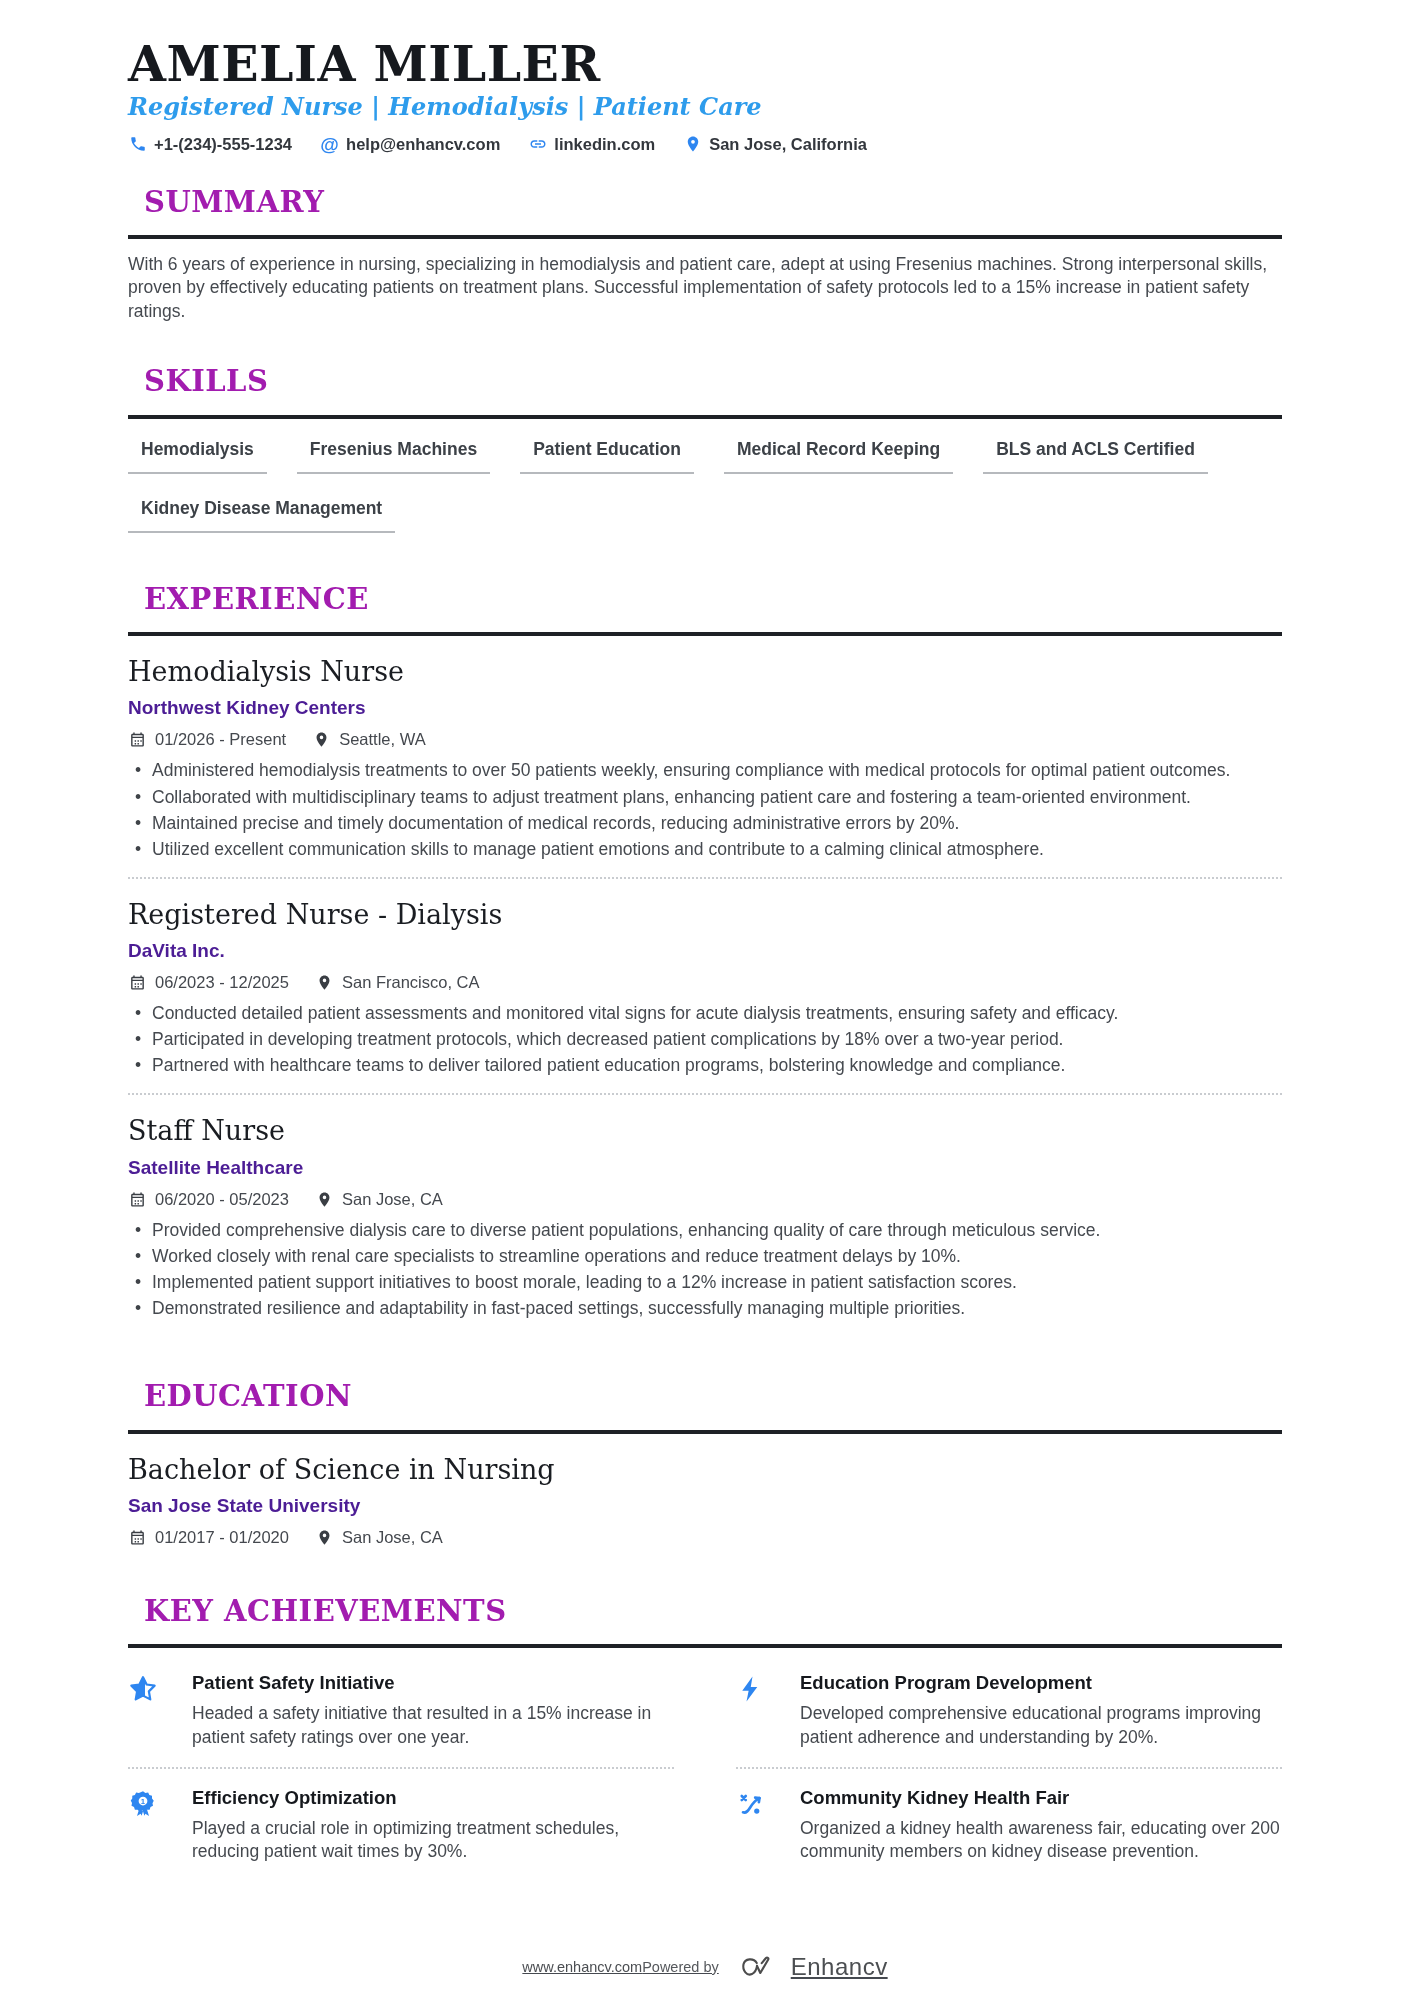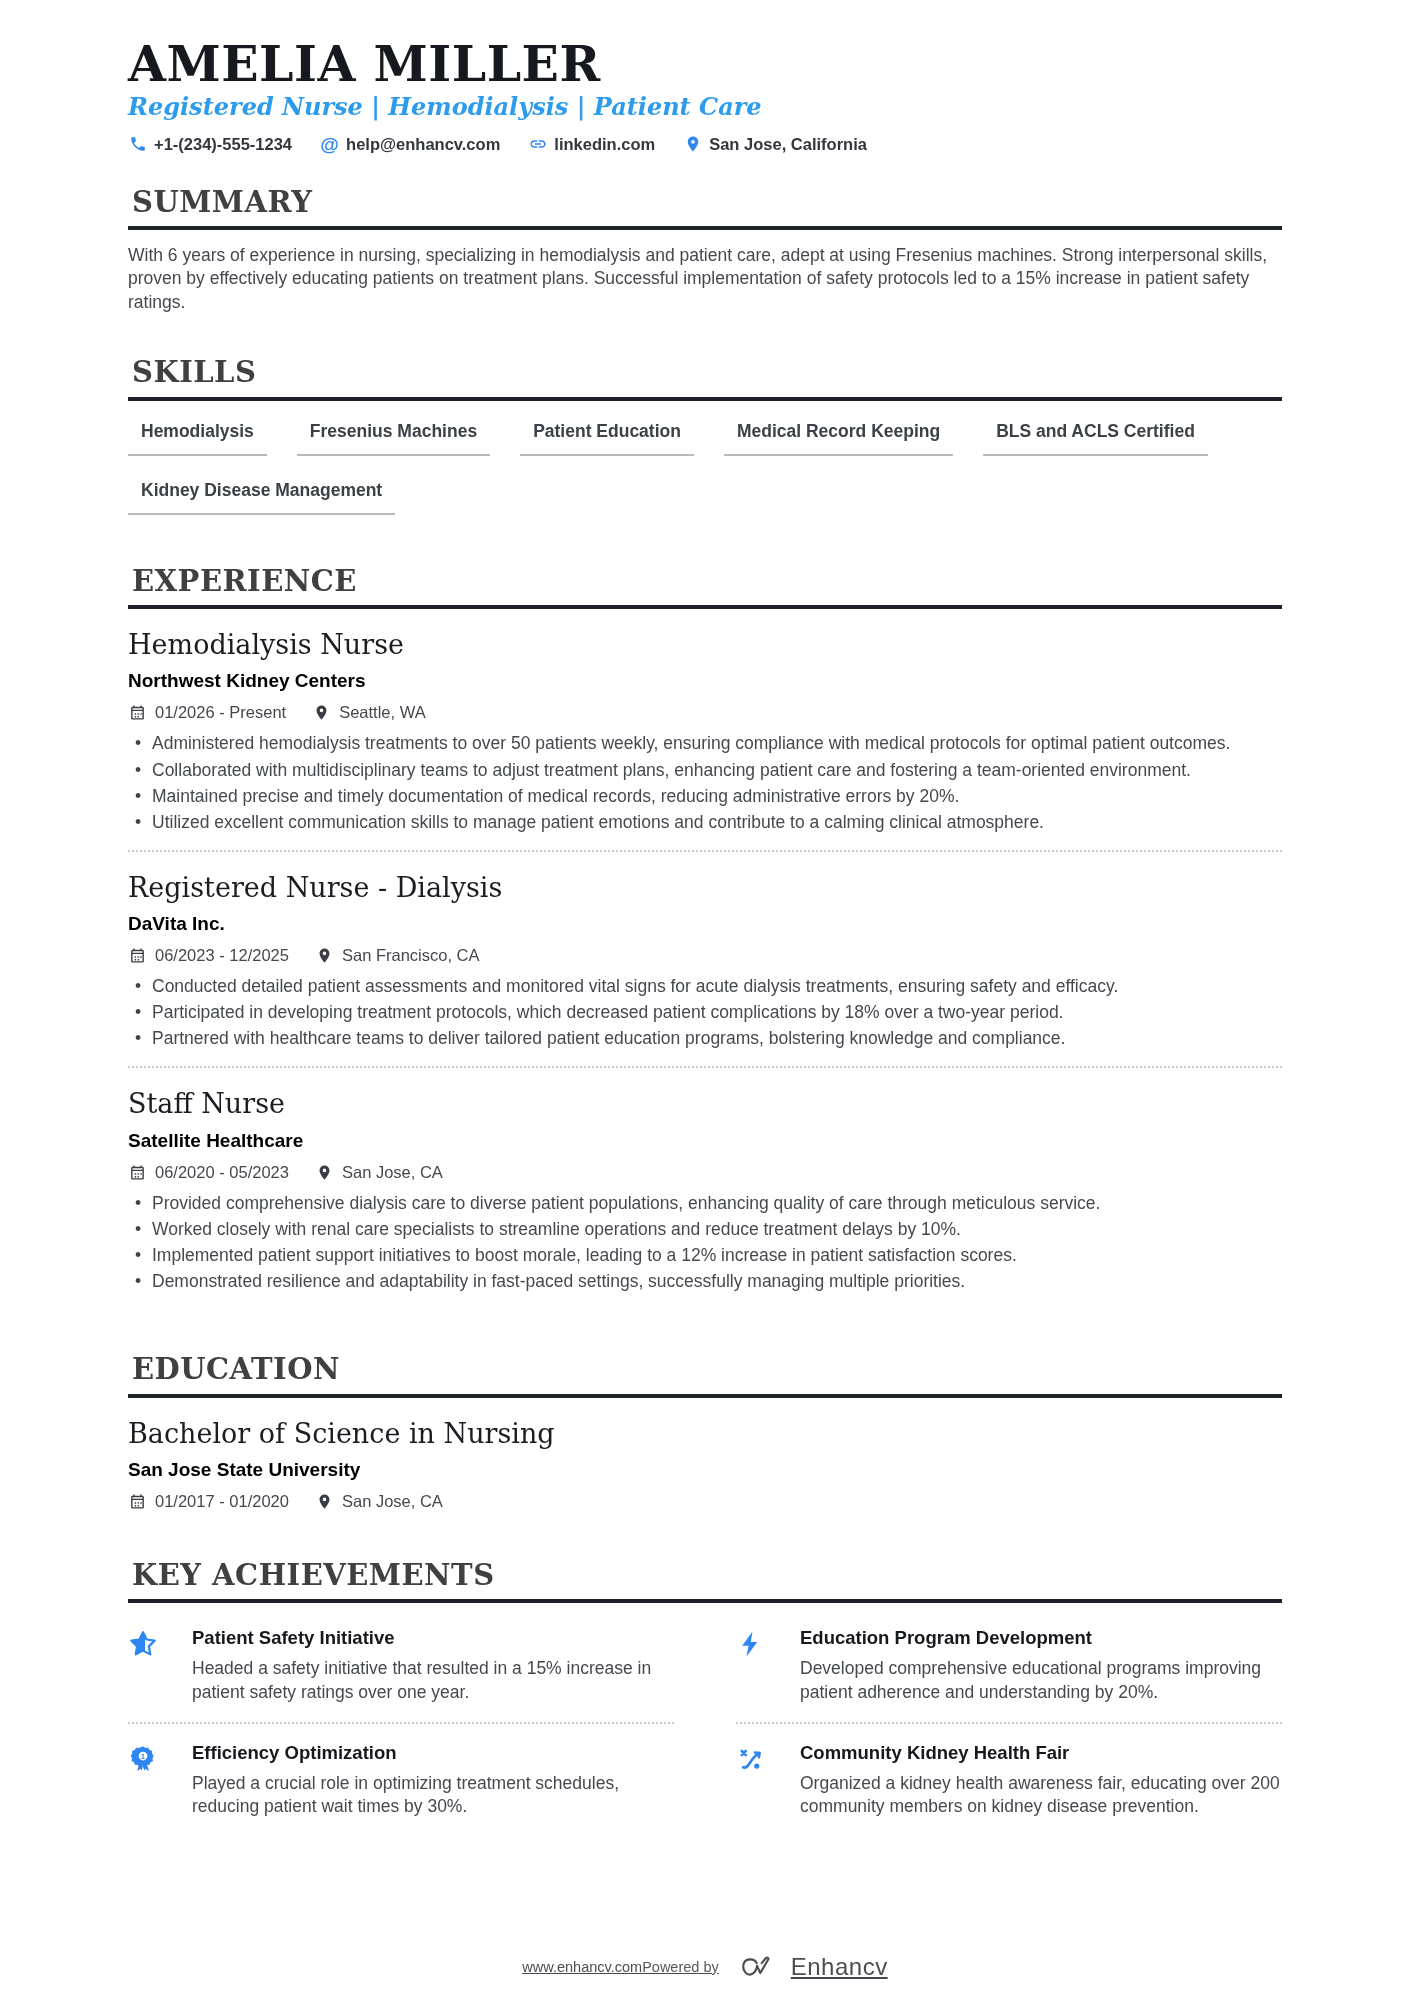--- a/index.html
+++ b/index.html
@@ -18,40 +18,40 @@
     font-size:24px; line-height:1.2; color:#2e9cec;font-style:italic;
   }
   .contact-row { display:flex; align-items:center; gap:28px; margin-top:13px; }
   .contact-item { display:flex; align-items:center; gap:7px;
     font-weight:700; font-size:16.5px; color:#33373d; }
   .ci-icon { display:flex; width:19px; height:19px; align-items:center; justify-content:center; }
   .ci-icon svg { width:18px; height:18px; }
   .glyph-at { color:#2e86f0; font-weight:700; font-size:19px; line-height:1; }
   
   .sec-h {
-    margin:4px; font-family:"DejaVu Serif", serif; font-weight:700;
-    font-size:29px; letter-spacing:0.5px; color:#404040; line-height:1.15;
+    margin:16px; font-family:"DejaVu Serif", serif; font-weight:700;
+    font-size:29px; letter-spacing:0.5px; color:#a21caf; line-height:1.15;
   }
   .sec-h.mt-summary { margin-top:32px; }
   .sec-h.mt-skills { margin-top:42px; }
   .sec-h.mt-xp { margin-top:50px; }
   .sec-h.mt-edu { margin-top:44px; }
   .sec-h.mt-ach { margin-top:48px; }
   .rule { height:4px; background:#1e2126; margin:7px 0 0 0; }
   .summary-text { margin:14px 0 0 0; font-size:17.5px; line-height:1.34; color:#45494f; }
   
   .skills-wrap { display:flex; flex-wrap:wrap; gap:24px 30px; margin-top:20px; }
   .skill {
     font-weight:700; font-size:17.5px; color:#3c4147;
     padding:0 13px 12px 13px; border-bottom:2px solid #b6b9bd; white-space:nowrap;
   }
   
   .xp-title { margin:20px 0 0 0; font-family:"DejaVu Serif", serif; font-weight:400;
     font-size:27px; color:#1a1d22; line-height:1.2; }
-  .company { margin:9px 0 0 0; font-weight:700; font-size:19px; color:#000000; }
+  .company { margin:9px 0 0 0; font-weight:700; font-size:19px; color:#4c1d95; }
   .meta-row { display:flex; align-items:center; gap:26px; margin-top:11px;
     font-size:16.5px; color:#44484e; }
   .meta-item { display:flex; align-items:center; gap:8px; }
   .meta-item svg { width:17px; height:17px; }
   ul.bullets { margin:10px 0 0 0; padding:0 0 16px 0; list-style:none; }
   ul.bullets li { position:relative; padding-left:24px; font-size:17.5px;
     line-height:1.32; color:#45494f; margin-top:3px; }
   ul.bullets li::before { content:"•"; position:absolute; left:7px; top:0; color:#3f4348; }
   .dotted-div { border-top:2px dotted #c9ccd0; }
   

